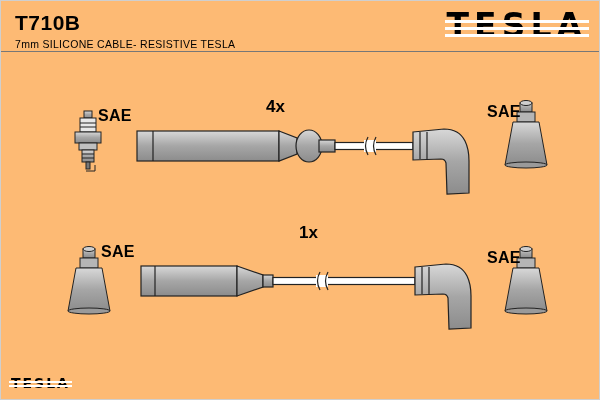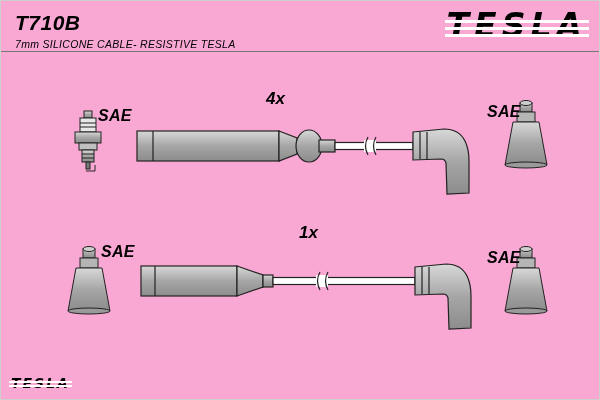--- a/index.html
+++ b/index.html
@@ -1,19 +1,19 @@
 <!DOCTYPE html>
 <html><head>
 <meta charset="utf-8">
 <style>
   html,body{margin:0;padding:0;background:#e9e9e9;}
   .page{
-    position:relative;width:600px;height:400px;background:#f9a8d4;
+    position:relative;width:600px;height:400px;background:#fdba74;
     font-family:"Liberation Sans","DejaVu Sans",sans-serif;color:#111;
-    overflow:hidden;border:1px solid #cfcfcf;box-sizing:border-box;font-style:italic;
+    overflow:hidden;border:1px solid #cfcfcf;box-sizing:border-box;
   }
   .product-code{
     position:absolute;left:14px;top:10px;
     font-size:21px;font-weight:bold;letter-spacing:.5px;color:#000;
   }
   .subtitle{
     position:absolute;left:14px;top:37px;
     font-size:10.5px;letter-spacing:.3px;color:#000;
   }
   .header-rule{
@@ -30,21 +30,21 @@
   .logo-main{right:12px;top:8px;font-size:33px;letter-spacing:5px;height:36px;}
   .logo-main .s1{top:11px;height:3px;}
   .logo-main .s2{top:18px;height:3px;}
   .logo-main .s3{top:25px;height:3px;}
   .logo-small{left:10px;bottom:8px;font-size:14px;letter-spacing:2px;height:15px;}
   .logo-small .s1{top:5px;height:1.5px;}
   .logo-small .s2{top:9px;height:1.5px;}
   .qty-label{
     position:absolute;font-size:17px;font-weight:600;color:#000;
   }
-  .qty-row1{left:265px;top:88px;}
+  .qty-row1{left:265px;top:96px;}
   .qty-row2{left:298px;top:222px;text-align:center;}
   .sae-label{
     position:absolute;font-size:16px;font-weight:bold;color:#000;letter-spacing:.3px;
   }
   .sae-tl{left:97px;top:106px;}
   .sae-tr{left:486px;top:102px;}
   .sae-bl{left:100px;top:242px;}
   .sae-br{left:486px;top:248px;}
   svg.diagram{position:absolute;left:0;top:0;}
 </style>

